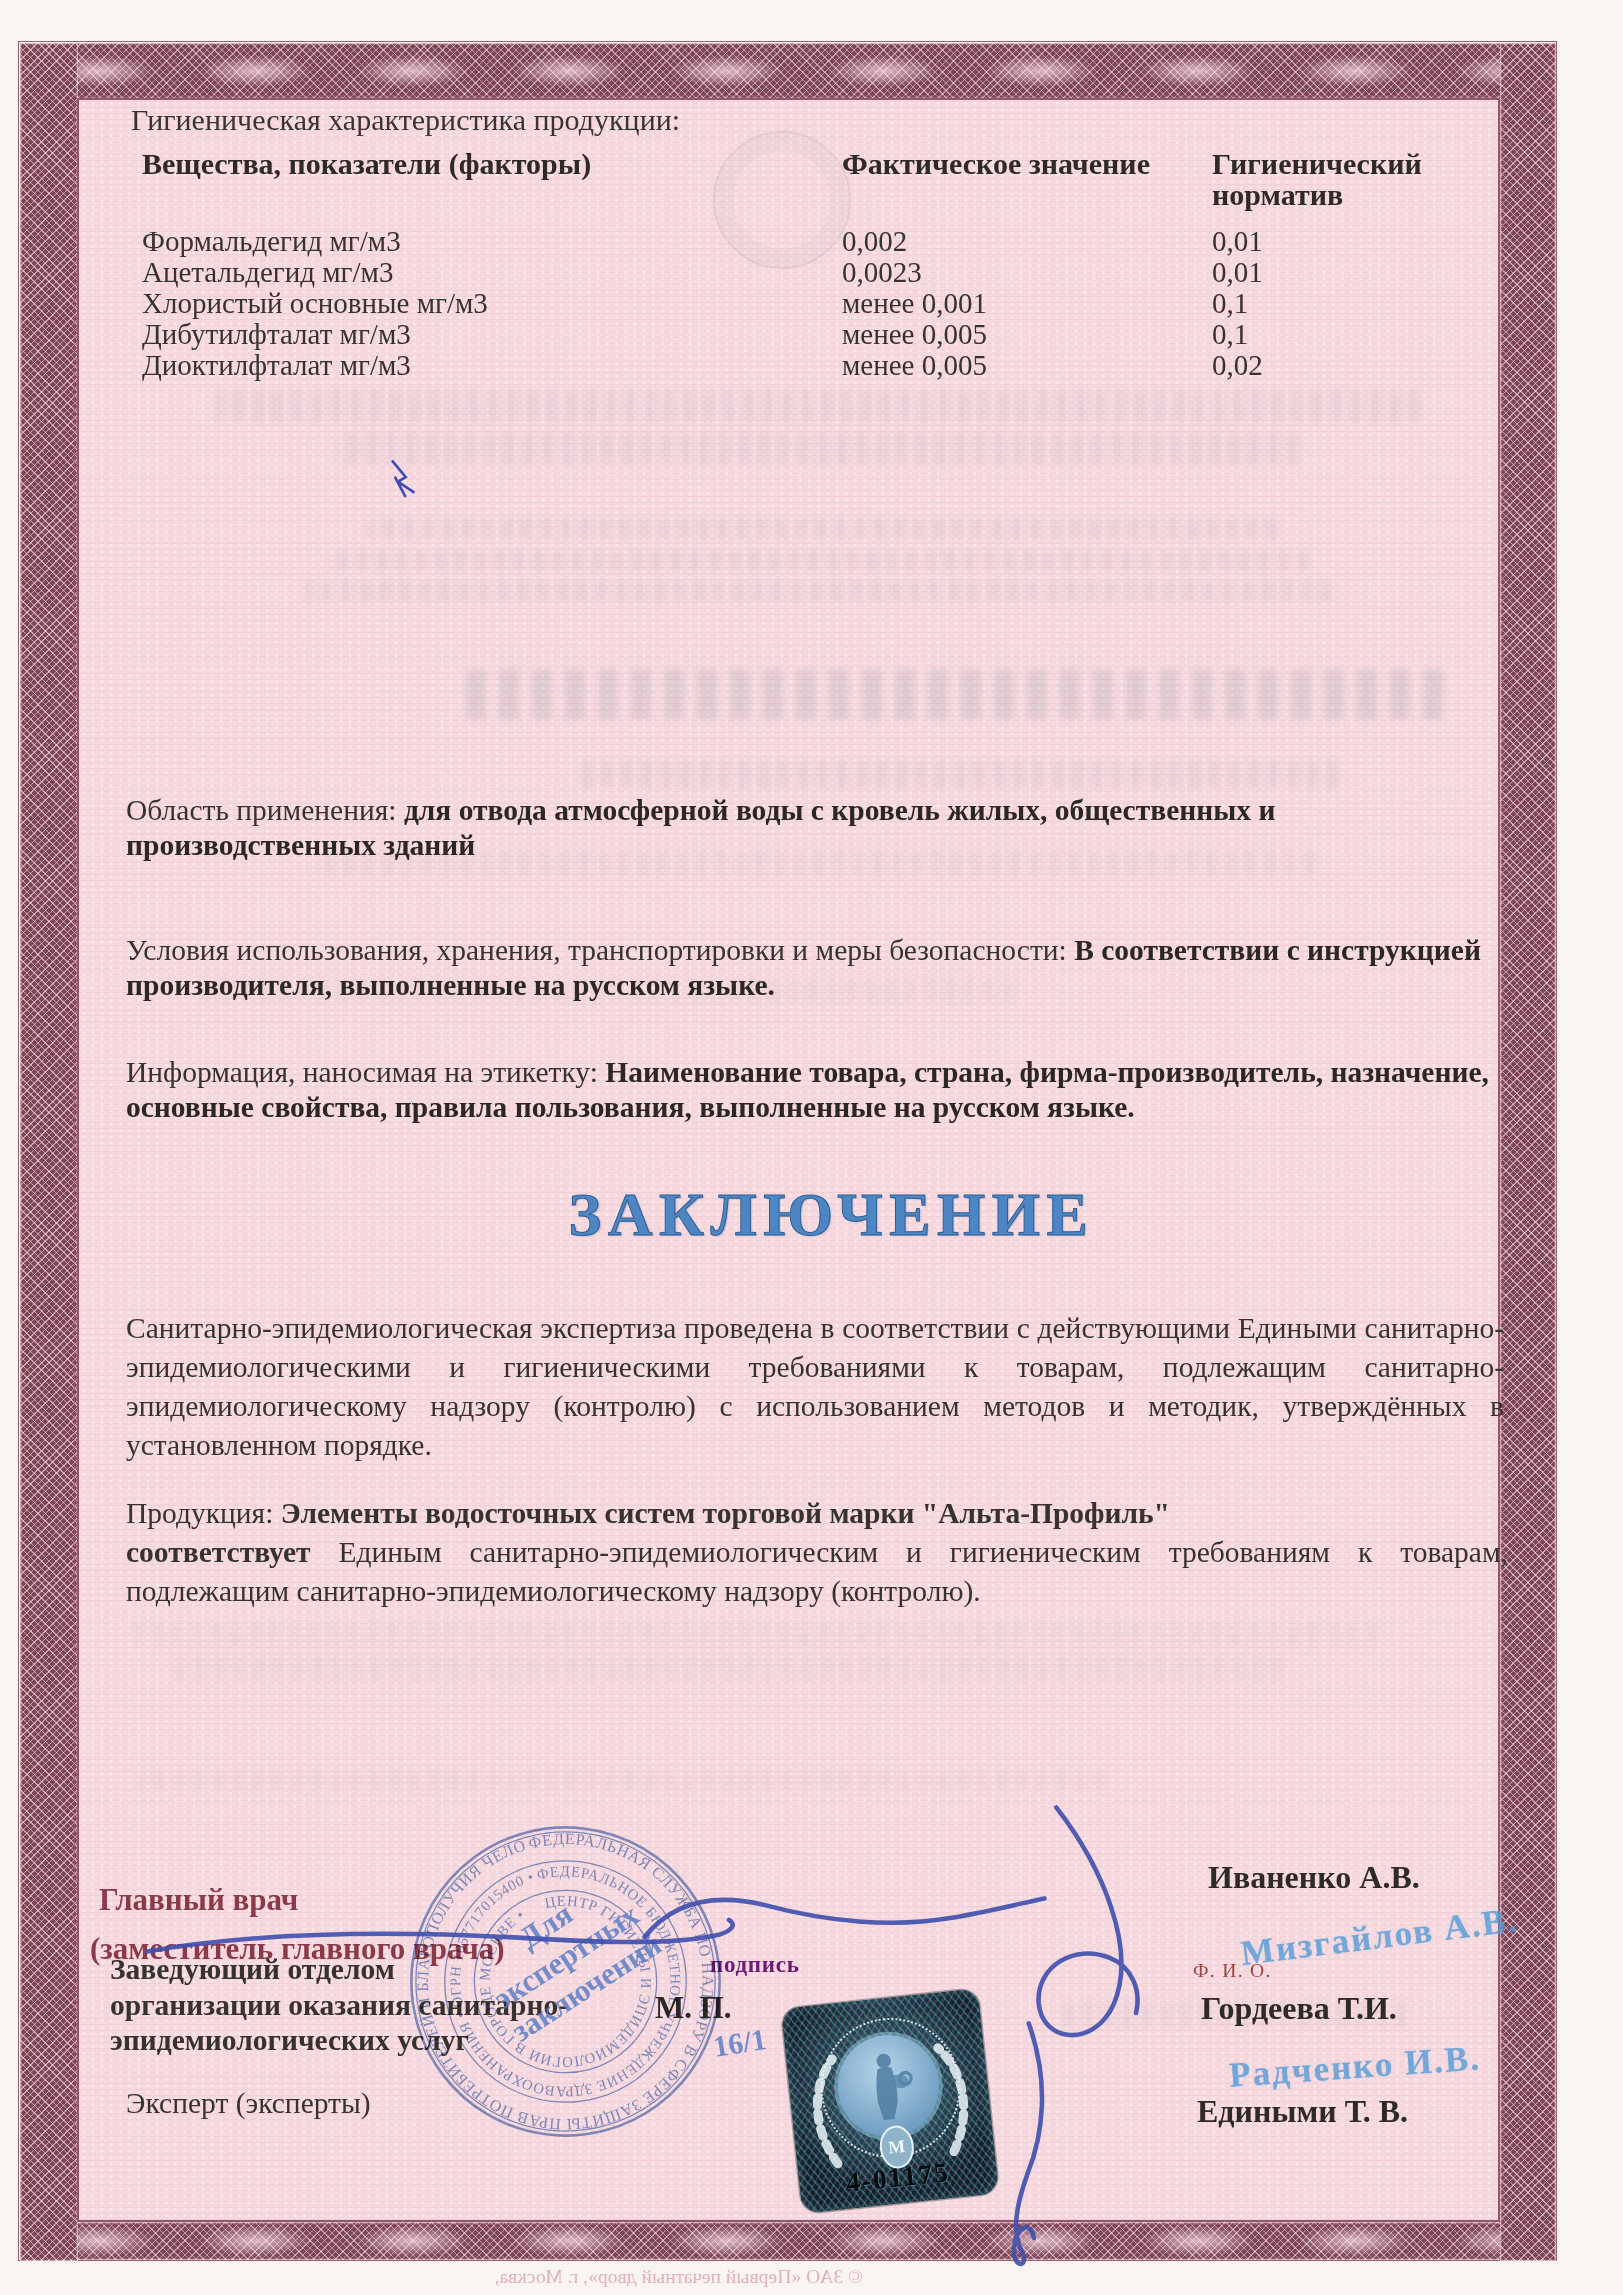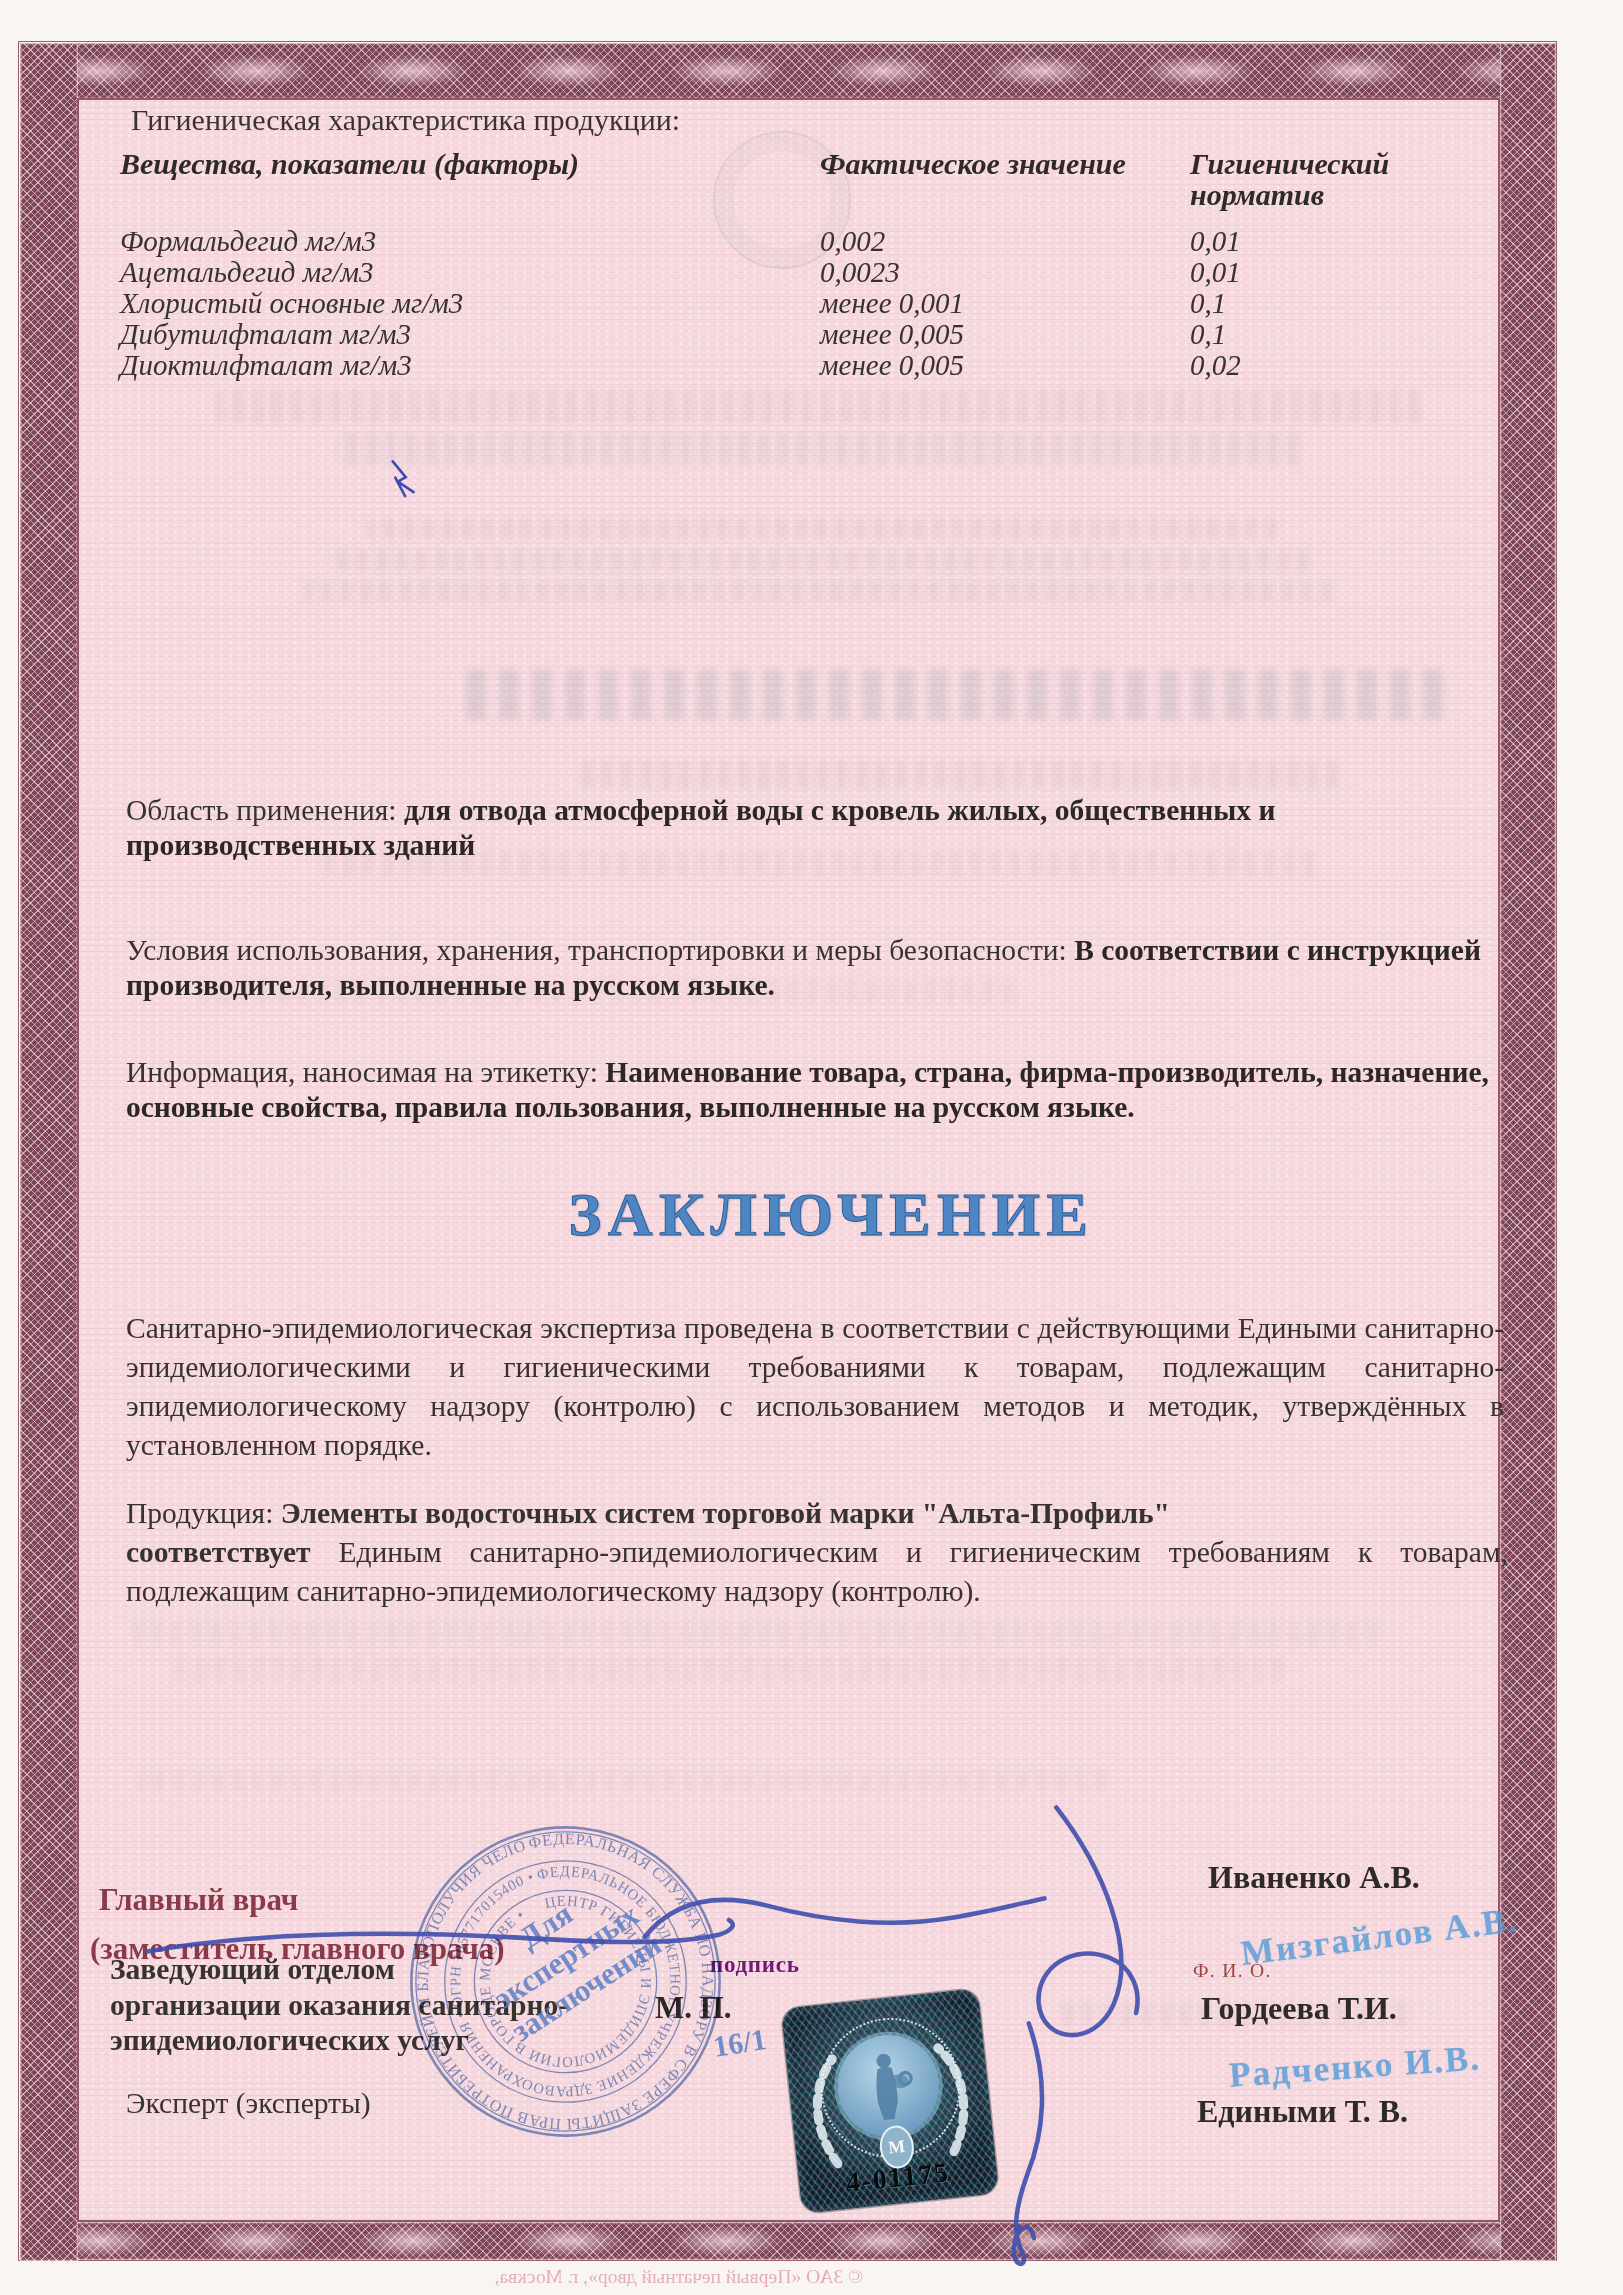--- a/index.html
+++ b/index.html
@@ -27,21 +27,21 @@
   .inner{position:absolute;left:77px;top:98px;width:1423px;height:2124px;box-sizing:border-box;
     background-color:#f6d9de;
     background-image:
       radial-gradient(circle at 4.6px 3.3px, rgba(255,255,255,.5) 1px, transparent 1.7px),
       repeating-linear-gradient(0deg, rgba(235,180,192,.28) 0 1px, transparent 1px 5.9px);
     background-size:9.2px 6.5px,auto;
     border:2px solid #93566a;outline:0.7px solid rgba(154,88,106,.55);outline-offset:2px;}
   
   .abs{position:absolute;}
   .doc-title{left:131px;top:103px;font-size:30px;color:#3a342e;}
-  .tbl{left:120px;top:148px;width:1378px;font-style:italic;}
+  .tbl{left:142px;top:148px;width:1378px;}
   .trow{display:flex;line-height:31px;font-size:29px;}
   .trow.head{font-weight:bold;font-size:30px;margin-bottom:15.7px;color:#2e2a26;}
   .c1{width:700px;} .c2{width:370px;} .c3{width:308px;}
   .sect{left:126px;width:1380px;font-size:29.5px;line-height:35px;}
   .sect b{color:#2b2723;}
   .s-app{top:793px;} .s-use{top:933px;} .s-info{top:1055px;}
   .concl-title{left:0;top:1179px;width:1623px;text-align:center;font-size:62px;font-weight:bold;
     letter-spacing:6.5px;color:#4d86c2;-webkit-text-stroke:1px #2f5e97;
     text-shadow:1.3px 1.3px 1.3px rgba(70,110,160,.35);padding-left:20px;}
   .para1{left:126px;top:1309px;width:1378px;font-size:29.5px;line-height:39px;text-align:justify;}

